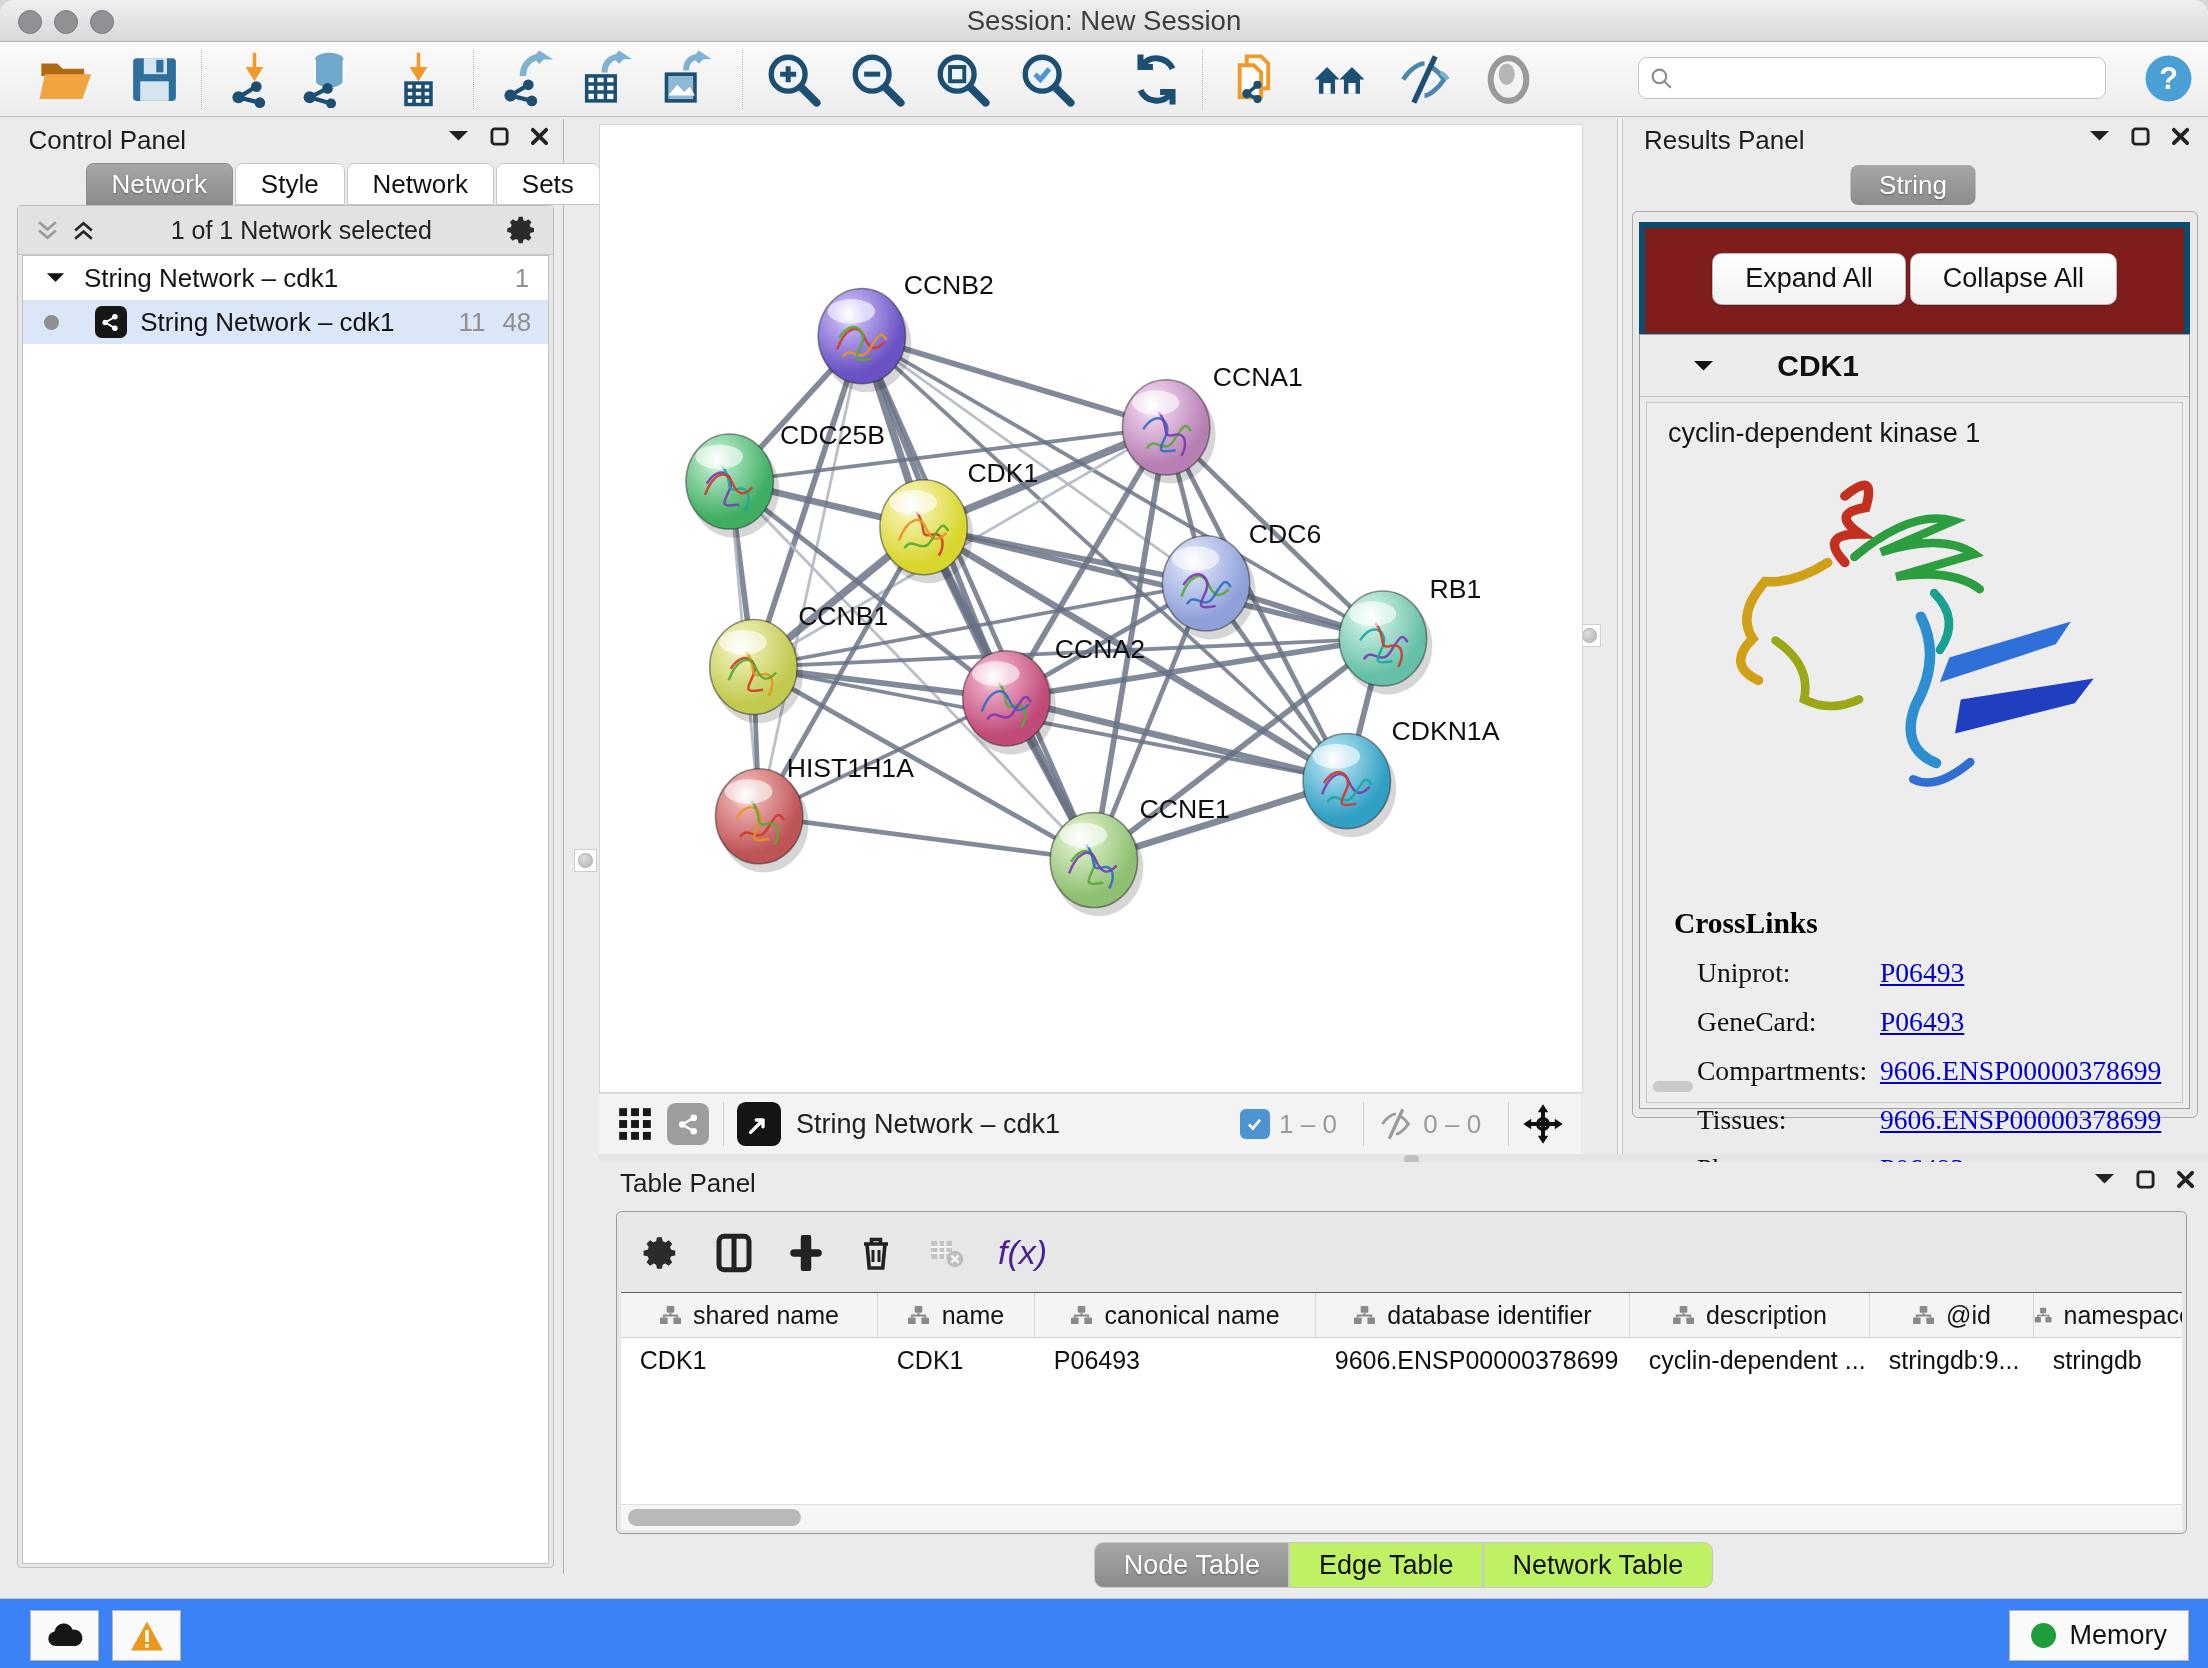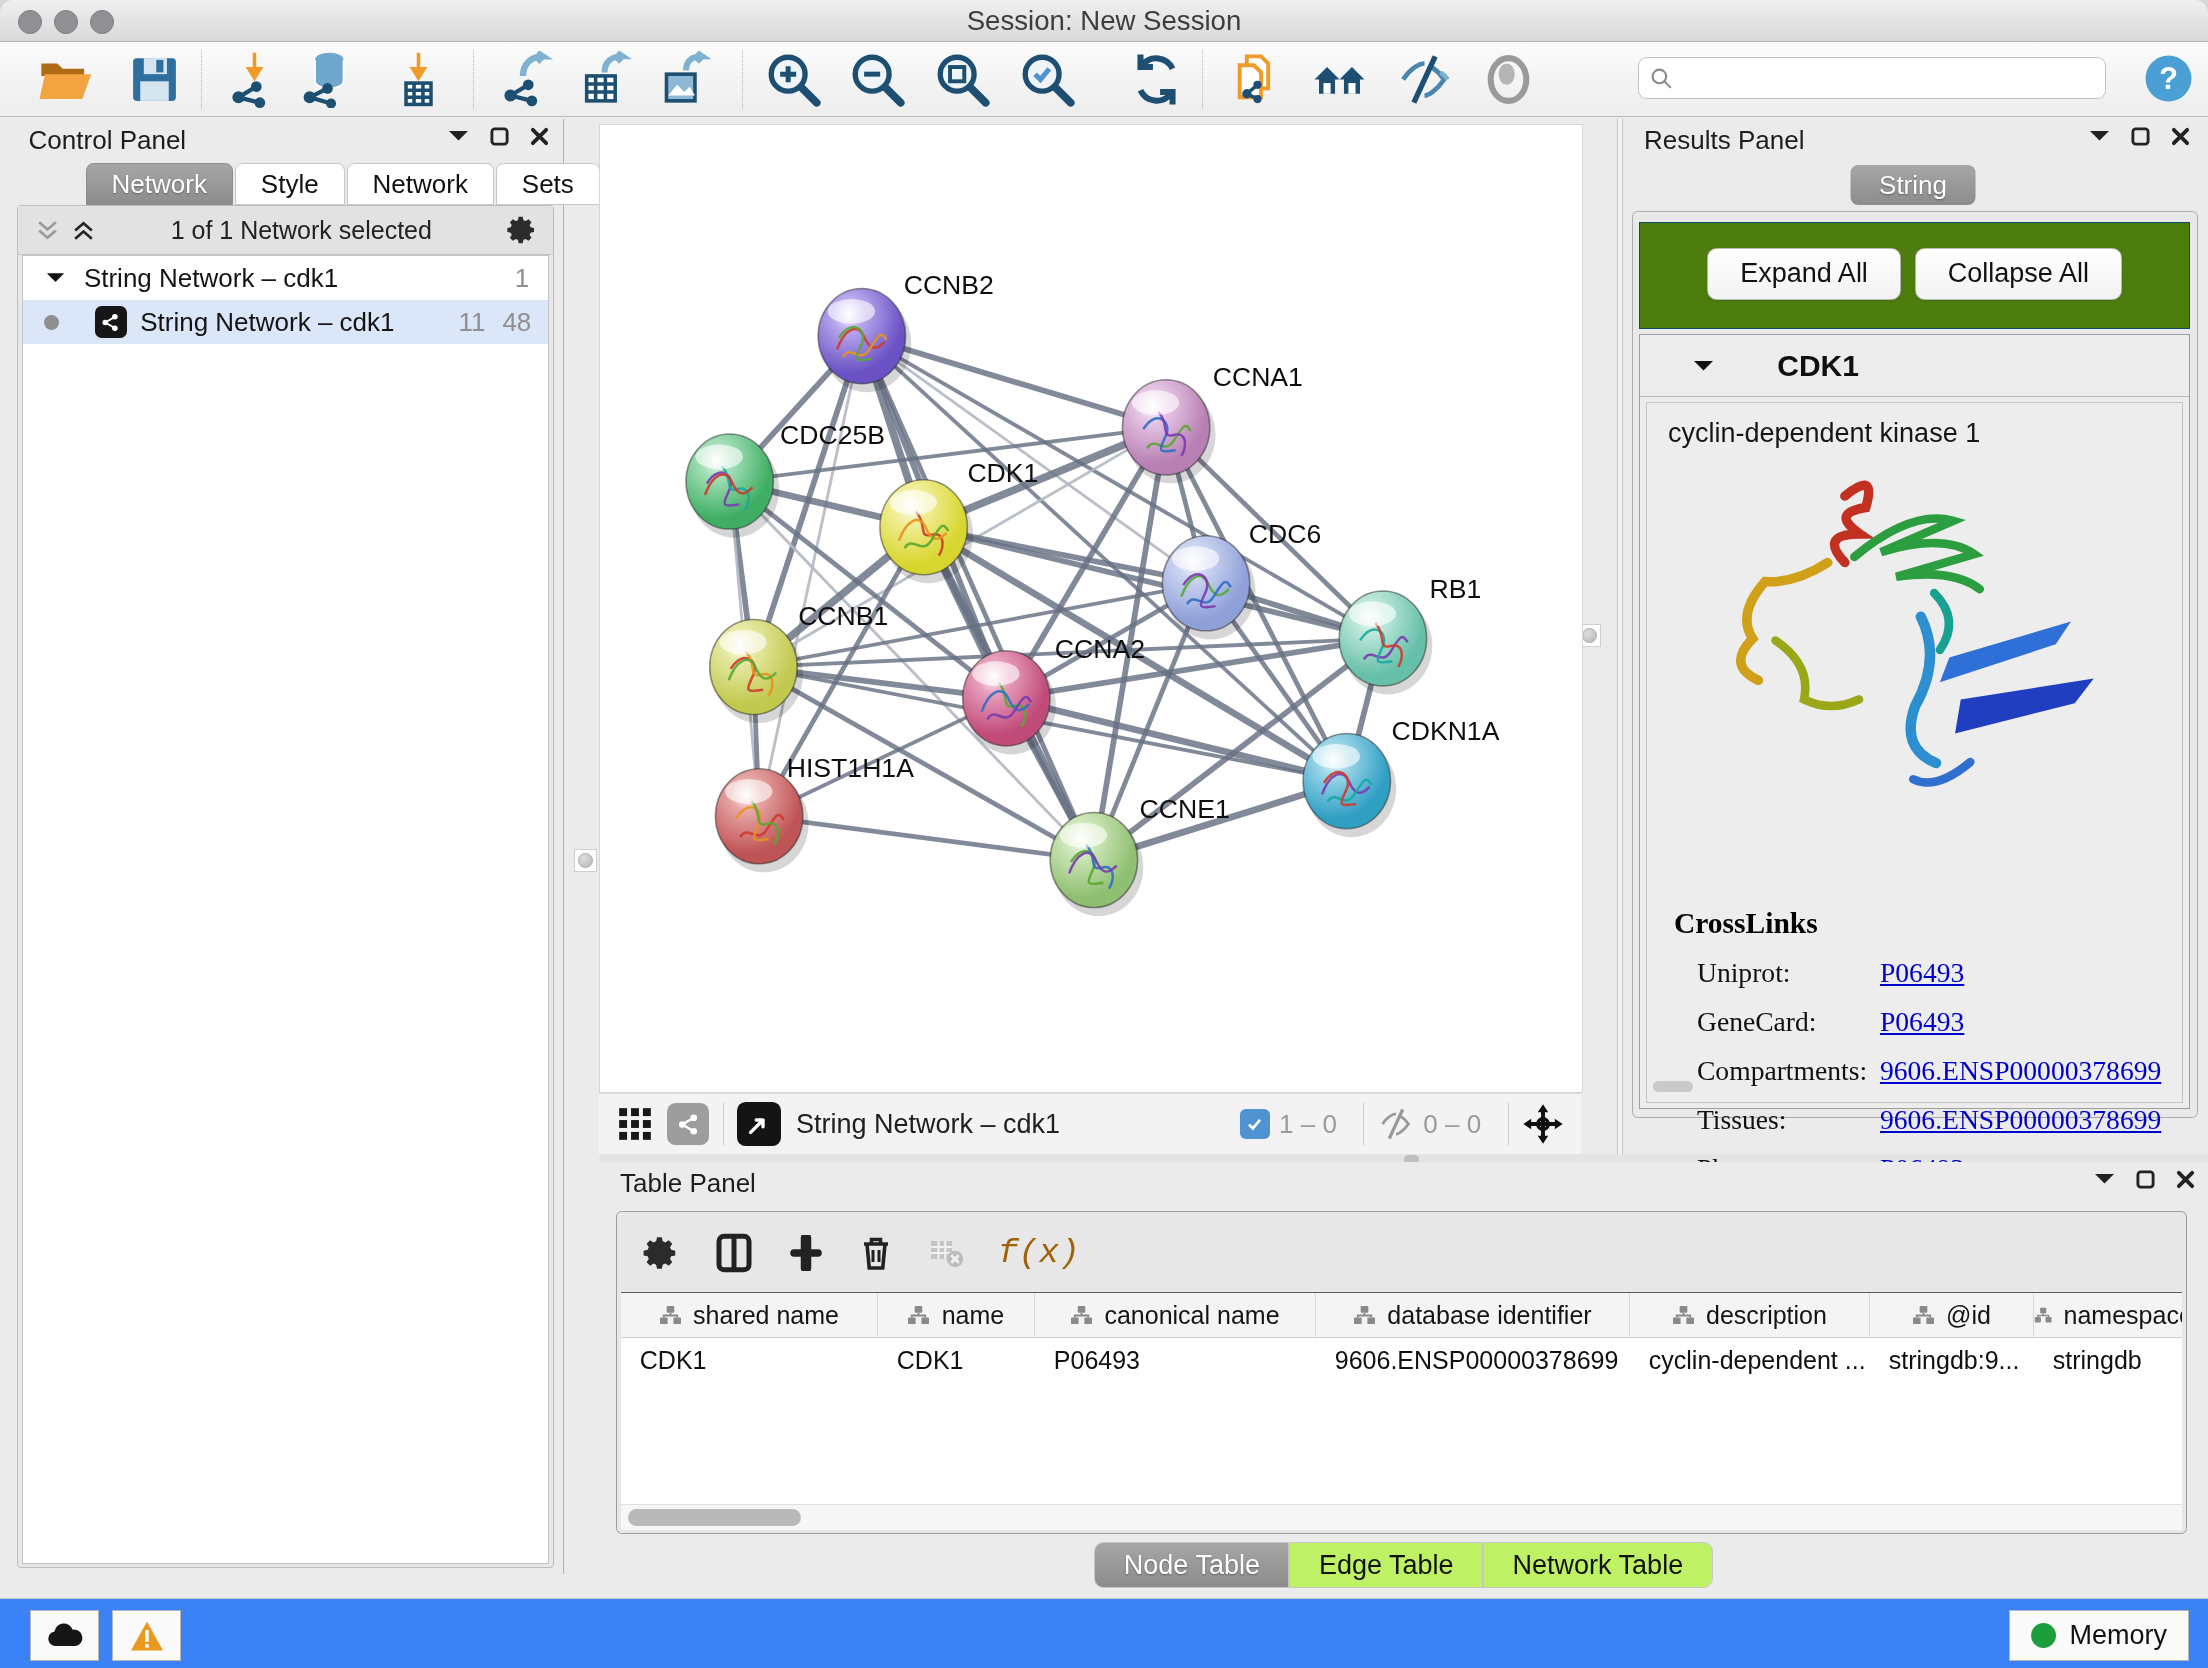--- a/index.html
+++ b/index.html
@@ -51,40 +51,40 @@
   #net-toolbar{position:absolute;left:599px;top:1093px;width:982px;height:60px;background:#f3f3f3;
     border-top:1px solid #dcdcdc;border-bottom:1px solid #cfcfcf;display:flex;align-items:center}
   #net-toolbar .nsep{width:0;height:44px;border-left:1px solid #d2d2d2;margin:0 13.3px}
   .ntitle{font-size:27px;color:#202020;margin-left:15px;flex:1}
   .countlbl{font-size:26px;color:#9a9a9a;margin:0 13.3px 0 9.5px}
   
   #results-panel{position:absolute;left:1623px;top:119px;width:580px;height:1040px}
   .stringtab{position:absolute;left:50%;transform:translateX(-50%);top:46px;height:40px;line-height:40px;
     padding:0 28.5px;font-size:26px;color:#fff;background:linear-gradient(#a6a6a6,#8c8c8c);border-radius:7.6px;text-shadow:0 1px 1.9px rgba(0,0,0,.35);cursor:pointer}
   .rbox{position:absolute;left:8.6px;top:92px;width:564px;height:905px;background:#e9e9e9;border:1px solid #ababab;border-radius:5.7px}
-  .expbox{position:absolute;left:6.7px;top:9.5px;right:6.7px;height:105px;background:#4d7c0f;border:1px solid #0c4a6e}
+  .expbox{position:absolute;left:6.7px;top:9.5px;right:6.7px;height:105px;background:#7f1d1d;border:6px solid #0c4a6e}
   .btn{display:inline-block;background:linear-gradient(#ffffff,#f2f2f2);border:1px solid #b9b9b9;border-radius:9.5px;
     font-size:27px;color:#111;padding:9.5px 32px;cursor:pointer;box-shadow:0 1px 1.9px rgba(0,0,0,.12)}
   .cdk1box{position:absolute;left:6.7px;top:122px;right:6.7px;bottom:7.6px;background:#ececec;border:1px solid #9e9e9e}
   .cdkhead{height:61px;display:flex;align-items:center;border-bottom:1px solid #bdbdbd}
   .cdkname{font-size:30px;font-weight:bold;color:#101010;margin-left:63px}
   .cdkbody{position:absolute;left:5.7px;top:67px;right:5.7px;bottom:5.7px;background:#ededed;border:1px solid #c4c4c4}
   .desc{font-size:27px;color:#161616;padding:15px 0 0 21px}
   .xlinks{position:absolute;left:27px;top:504px;font-family:"Liberation Serif",serif}
   .xlinks .xtitle{font-size:29.5px;font-weight:bold;color:#000}
   .xrow{display:flex;margin-top:17px;font-size:27.6px}
   .xrow .xl{width:183px;color:#111;margin-left:23px}
   .xrow a{color:#0000cc;text-decoration:underline;cursor:pointer}
   .rthumb{position:absolute;left:5.7px;bottom:9.5px;width:40px;height:11.4px;border-radius:5.7px;background:#c9c9c9}
   
   #table-panel{position:absolute;left:599px;top:1162px;width:1609px;height:436px;background:#ebebeb}
   .tpbox{position:absolute;left:17px;top:49px;width:1571px;height:323px;background:#e7e7e7;border:1.9px solid #9b9b9b;border-radius:5.7px;box-sizing:border-box}
   .tptools{position:absolute;left:25px;top:13.3px;display:flex;align-items:center;gap:34px;height:55px}
   .tptools .gray{opacity:.45}
-  .fx{font-family:Liberation Mono, monospace;font-style:italic;font-size:34px;color:#a16207}
+  .fx{font-family:Liberation Sans, sans-serif;font-style:italic;font-size:34px;color:#4c1d95}
   .tbl{position:absolute;left:3.8px;top:80px;right:3.8px;height:215px;background:#fff;border-top:1.9px solid #5d5d5d;overflow:hidden}
   .thead{display:flex;height:44px;background:#f4f4f4;border-bottom:1px solid #cfcfcf}
   .th{display:flex;align-items:center;justify-content:center;gap:11.4px;font-size:25px;color:#141414;
     border-right:1px solid #d8d8d8;box-sizing:border-box;overflow:hidden;white-space:nowrap;flex:none;cursor:pointer}
   .trdata{display:flex;height:44px}
   .td{font-size:25px;color:#101010;padding-left:19px;display:flex;align-items:center;box-sizing:border-box;
     overflow:hidden;white-space:nowrap;flex:none}
   .hscroll{position:absolute;left:3.8px;right:3.8px;bottom:2.9px;height:25px;background:#f6f6f6;border-top:1px solid #e0e0e0}
   .hthumb{position:absolute;left:7.6px;top:3.8px;width:173px;height:17px;border-radius:8.6px;background:#b9b9b9}
   .btabs{position:absolute;left:0;right:0;top:380px;display:flex;justify-content:center}

